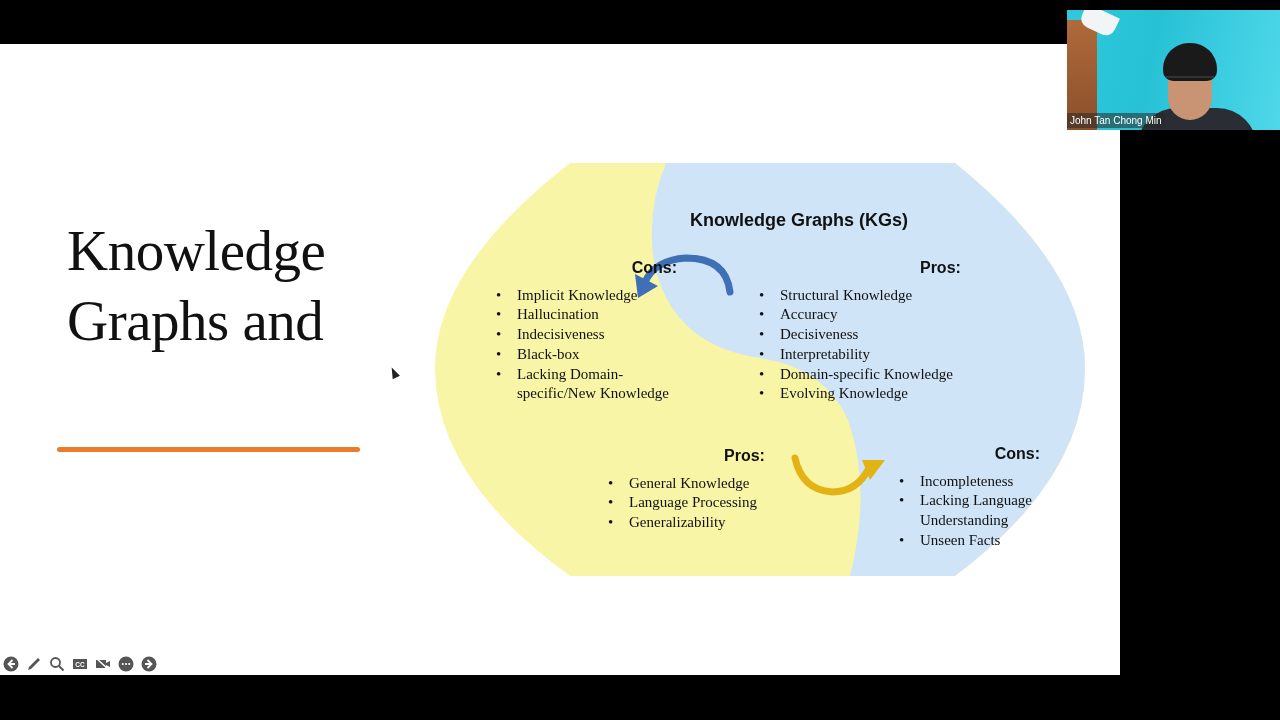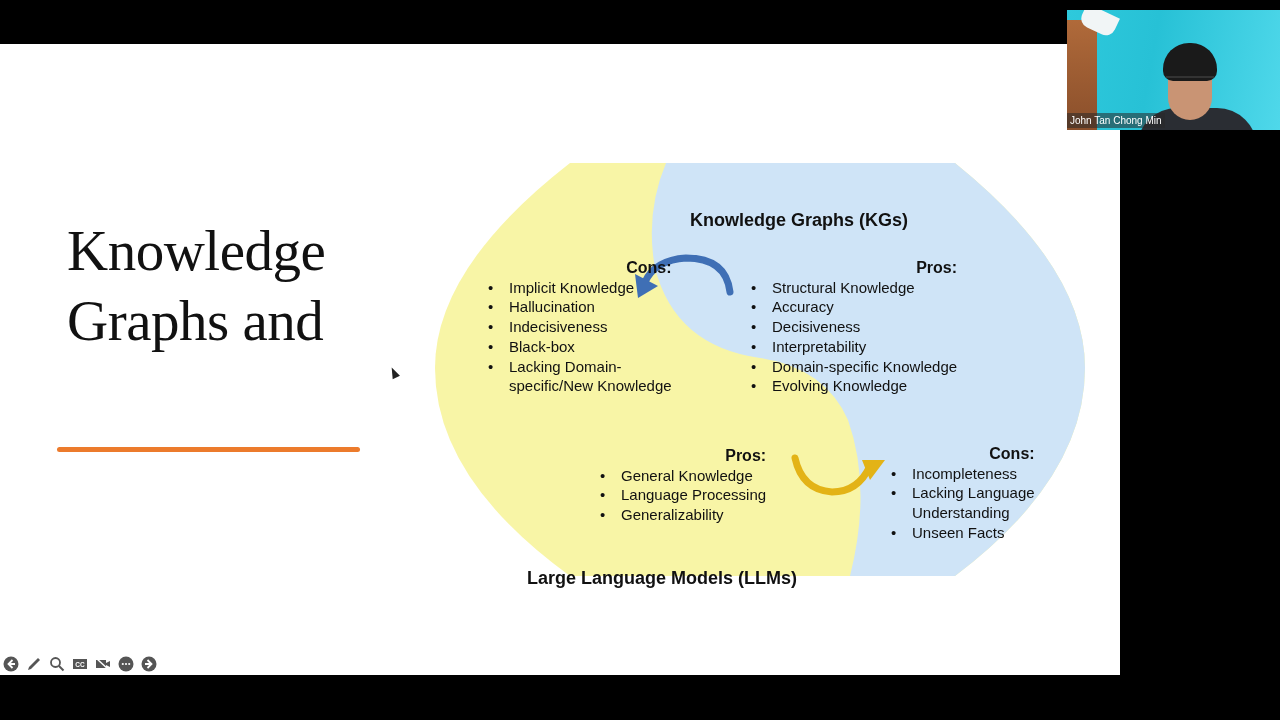--- a/index.html
+++ b/index.html
@@ -7,21 +7,21 @@
   .slide { position:absolute; left:0; top:44px; width:1120px; height:631px; background:#fff; overflow:hidden; }
   .title { position:absolute; left:67px; top:172px; font-family:Liberation Serif, serif; font-weight:300; font-size:57px; line-height:70px; color:#111; letter-spacing:-0.5px; }
   .title div { white-space:nowrap; }
   .underline { position:absolute; left:57px; top:403px; width:303px; height:5px; background:#ec7b2c; border-radius:3px; }
   .cursor { position:absolute; left:390px; top:323px; width:0; height:0; border-left:4px solid transparent; border-right:4px solid transparent; border-bottom:11px solid #222; transform:rotate(-25deg); }
   .diagram { position:absolute; left:430px; top:114px; width:660px; height:422px; }
   .diagram svg { position:absolute; left:0; top:0; }
   .txt { position:absolute; color:#111; font-size:15px; line-height:19.7px; }
   .heading { font-weight:bold; font-size:16px;text-align:right; }
   .big-heading { position:absolute; font-weight:bold; font-size:18px; color:#111; white-space:nowrap; }
-  ul.bul { list-style:none; margin:0; padding:0; }
+  ul.bul { list-style:none; margin:8px; padding:0;font-family:Liberation Serif, serif; }
   ul.bul li { position:relative; padding-left:21px; white-space:nowrap; }
   ul.bul li::before { content:"•"; position:absolute; left:0; top:0; }
   .toolbar { position:absolute; left:2px; top:655px; display:flex; gap:5px; align-items:center; }
   .tb { width:18px; height:18px; display:flex; align-items:center; justify-content:center; cursor:pointer; }
   .video { position:absolute; left:1067px; top:10px; width:213px; height:120px; overflow:hidden; background:linear-gradient(100deg,#2ec9dc 0%,#27c1d6 40%,#4fd8ea 100%); }
   .video .wall { position:absolute; left:0; top:10px; width:30px; height:110px; background:linear-gradient(#b06a3a,#8a4f2b); }
   .video .ac { position:absolute; left:14px; top:0; width:36px; height:22px; background:#f1f5f6; border-radius:0 0 10px 10px; transform:rotate(25deg); }
   .video .hair { position:absolute; left:96px; top:33px; width:54px; height:38px; background:#1a1a1a; border-radius:26px 26px 10px 10px; }
   .video .face { position:absolute; left:101px; top:52px; width:44px; height:58px; background:#c99474; border-radius:20px 20px 24px 24px; }
   .video .glasses { position:absolute; left:99px; top:66px; width:48px; height:2px; background:#333; }
@@ -89,21 +89,20 @@
 
     <div class="txt" style="left:461px; top:286px;">
       <div class="heading">Cons:</div>
       <ul class="bul">
         <li><span>Incompleteness</span></li>
         <li><span>Lacking Language</span><br><span>Understanding</span></li>
         <li><span>Unseen Facts</span></li>
       </ul>
     </div>
 
-    <div class="big-heading" style="left:97px; top:410px;">Large Language Models (LLMs)</div>
   </div>
 </div>
 
 <div class="toolbar">
   <div class="tb">
     <svg width="16" height="16" viewBox="0 0 16 16">
         <circle cx="8" cy="8" r="7.5" fill="#555"></circle>
         <path d="M9.5 4 L5.5 8 L9.5 12 M5.5 8 H12" stroke="#fff" stroke-width="1.8" fill="none"></path>
       </svg>
   </div>

